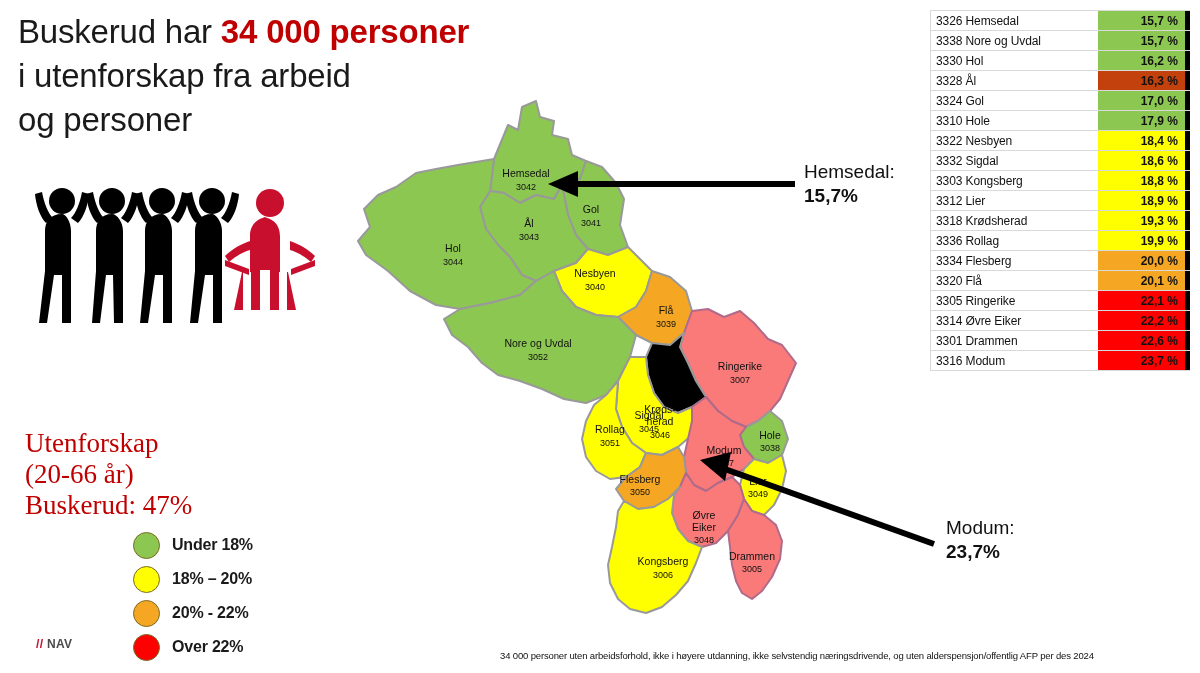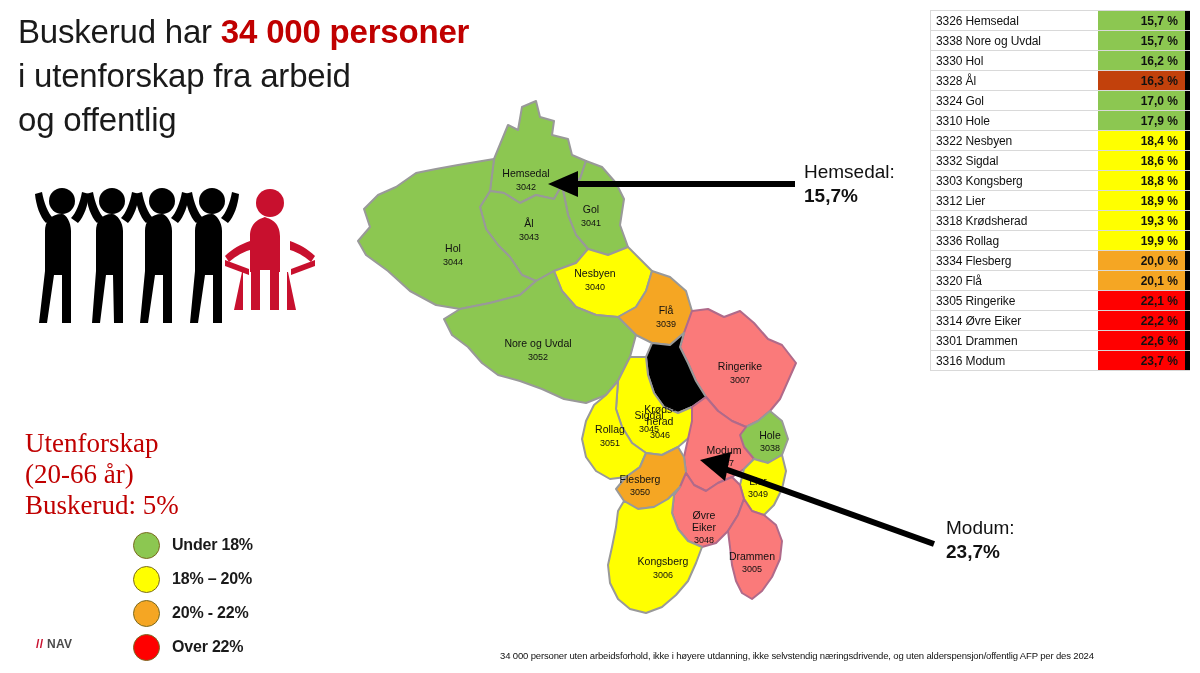--- a/index.html
+++ b/index.html
@@ -87,21 +87,21 @@
     position:absolute;left:500px;top:650px;width:690px;
     font-size:9.5px;color:#111;white-space:nowrap;letter-spacing:-0.15px;
   }
 </style>
 </head>
 <body>
 
 <div id="title-block">
   <div class="line"><span>Buskerud har </span><span class="hl">34 000 personer</span></div>
   <div class="line">i utenforskap fra arbeid</div>
-  <div class="line">og offentlig</div>
+  <div class="line">og personer</div>
 </div>
 
 <div id="pictogram">
   <svg width="300" height="140" viewBox="0 0 300 140">
     <g fill="#000000">
 
       <g>
         <circle cx="40" cy="18" r="13"></circle>
         <path d="M40 31 c-12 0 -17 8 -17 17 l0 40 -6 52 8 0 7 -48 8 0 0 48 9 0 0 -40 0 -52 c0 -9 -5 -17 -9 -17 z"></path>
         <path d="M24 40 C18 34 14 22 13 11 l7 -2 c2 11 6 21 11 26 z"></path>
@@ -136,21 +136,21 @@
       <path d="M268 58 C277 61 286 66 293 73 l-4 6 c-7 -6 -14 -10 -21 -12 z"></path>
       <path d="M227 86 l-24 -9 0 6 24 9 z"></path>
       <path d="M269 86 l24 -9 0 6 -24 9 z"></path>
     </g>
   </svg>
 </div>
 
 <div id="legend-block">
   <div class="lead">Utenforskap</div>
   <div class="lead">(20-66 år)</div>
-  <div class="lead">Buskerud: 5%</div>
+  <div class="lead">Buskerud: 47%</div>
   <div id="legend-items">
       <div class="legend-row">
         <div class="legend-dot" style="background: rgb(140, 199, 81);"></div>
         <div class="legend-label">Under 18%</div>
       </div>
       <div class="legend-row">
         <div class="legend-dot" style="background: rgb(255, 255, 0);"></div>
         <div class="legend-label">18% – 20%</div>
       </div>
       <div class="legend-row">

